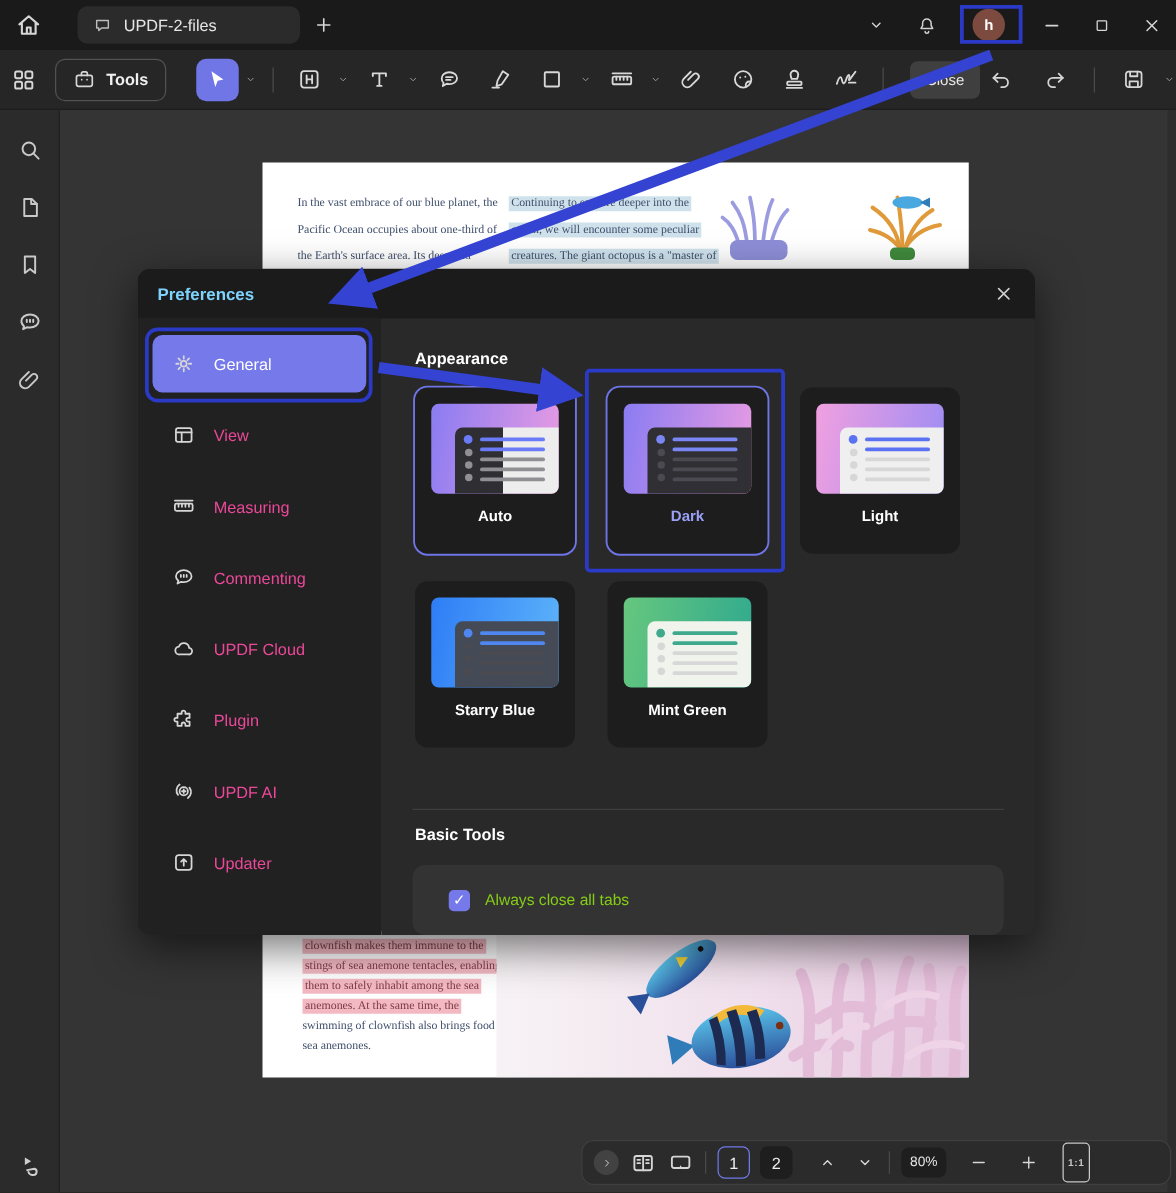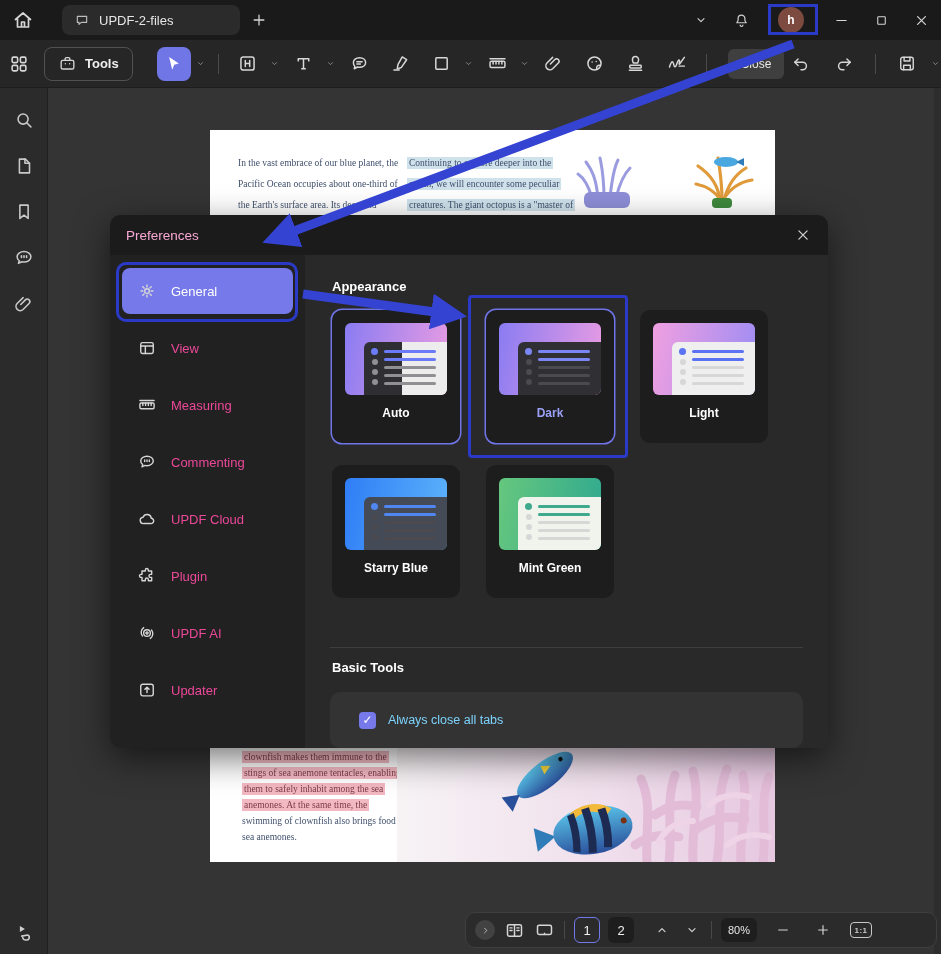--- a/index.html
+++ b/index.html
@@ -59,26 +59,26 @@
   
   .statusbar { position:absolute; left:465px; top:912px; width:472px; height:36px; background:#2b2b2b; border:1px solid #3f3f3f; border-radius:10px; display:flex; align-items:center; padding:0 9px; gap:9px; z-index:6; }
   .sb-circle { width:20px; height:20px; border-radius:50%; background:#424242; display:flex; align-items:center; justify-content:center; color:#cfcfcf; }
   .sb-circle svg { width:11px; height:11px; }
   .sb-ic { width:21px; height:21px; color:#c9c9c9; }
   .sb-div { width:1px; height:18px; background:#484848; }
   .page-box { width:26px; height:26px; border-radius:6px; display:flex; align-items:center; justify-content:center; color:#f0f0f0; font-size:13px; }
   .page-box.current { border:1.5px solid #6f79e8; }
   .page-box.other { background:#1e1e1e; }
   .zoom-pill { min-width:36px; height:24px; background:#1e1e1e; border-radius:6px; display:flex; align-items:center; justify-content:center; color:#e6e6e6; font-size:11px; padding:0 5px; }
-  .fit-box { width:22px; height:16px; border:1.4px solid #c9c9c9; border-radius:4px; color:#c9c9c9; font-size:8px; font-weight:bold; display:flex; align-items:center; justify-content:center; letter-spacing:0.5px; }
+  .fit-box { width:22px; height:32px; border:1.4px solid #c9c9c9; border-radius:4px; color:#c9c9c9; font-size:8px; font-weight:bold; display:flex; align-items:center; justify-content:center; letter-spacing:0.5px; }
 
   
   .dialog { position:absolute; left:110px; top:215px; width:718px; height:533px; border-radius:10px; overflow:hidden; box-shadow:0 10px 34px rgba(0,0,0,0.55); z-index:10; }
   .dlg-header { height:40px; background:#1b1b1b; display:flex; align-items:center; padding:0 16px; }
-  .dlg-title { font-size:13.5px; font-weight:normal; color:#f9a8d4;text-align:right; }
+  .dlg-title { font-size:13.5px; font-weight:bold; color:#7dd3fc;text-align:right; }
   .dlg-close { margin-left:auto; width:18px; height:18px; color:#cfcfcf; }
   .dlg-body { display:flex; height:493px; }
   .dlg-nav { width:195px; background:#212121; padding:13px 12px 0 12px; }
   .nav-item { height:46px; border-radius:8px; display:flex; align-items:center; gap:14px; padding-left:15px; color:#ec4899; font-size:13px; margin-bottom:11px; }
   .nav-item .icon { width:20px; height:20px; }
   .nav-item.selected { background:#7579e9; color:#fff; }
   .dlg-content { flex:1; background:#292929; position:relative; }
   .sec-heading { position:absolute; left:27px; font-size:13px; font-weight:bold; color:#fff; }
   #themes-grid { position:absolute; left:27px; top:55px; display:grid; grid-template-columns:repeat(3,128px); column-gap:26px; row-gap:22px; }
   .theme-card { width:128px; height:133px; background:#1d1d1d; border-radius:10px; display:flex; flex-direction:column; align-items:center; }
@@ -87,21 +87,21 @@
   .pbody { position:absolute; left:19px; top:19px; right:0; bottom:0; border-top-left-radius:6px; display:flex; gap:6px; padding:6px 0 0 7px; }
   .pdots { display:flex; flex-direction:column; gap:4px; align-items:center; }
   .pdot { width:7px; height:7px; border-radius:50%; }
   .pgray { width:6px; height:6px; border-radius:50%; }
   .plines { display:flex; flex-direction:column; gap:5px; padding-top:2px; }
   .pline { width:52px; height:3px; border-radius:2px; }
   .theme-label { margin-top:11px; font-size:12px; font-weight:bold; color:#fff; }
   .dlg-divider { position:absolute; left:25px; top:392px; width:473px; height:1px; background:#3e3e3e; }
   .bt-panel { position:absolute; left:25px; top:437px; width:473px; height:56px; background:#333333; border-radius:10px; display:flex; align-items:center; gap:12px; padding-left:29px; }
   .checkbox { width:17px; height:17px; border-radius:4px; background:#7579e9; color:#fff; font-size:12px; display:flex; align-items:center; justify-content:center; }
-  .cb-label { font-size:12.5px; color:#7dd3fc; }
+  .cb-label { font-size:12.5px; color:#84cc16; }
 
   
   .anno { position:absolute; border:3px solid #2b3ac6; z-index:50; pointer-events:none; }
   #anno-avatar { left:768px; top:4px; width:50px; height:31px; }
   #anno-general { left:116px; top:262px; width:182px; height:60px; border-radius:10px; }
   #anno-dark { left:468px; top:295px; width:160px; height:163px; border-radius:4px; }
   #arrows { position:absolute; left:0; top:0; width:941px; height:954px; z-index:60; pointer-events:none; }
 
   .scroll-strip { position:absolute; right:0; top:88px; width:7px; height:866px; background:#2d2d2d; z-index:3; }
 </style>

